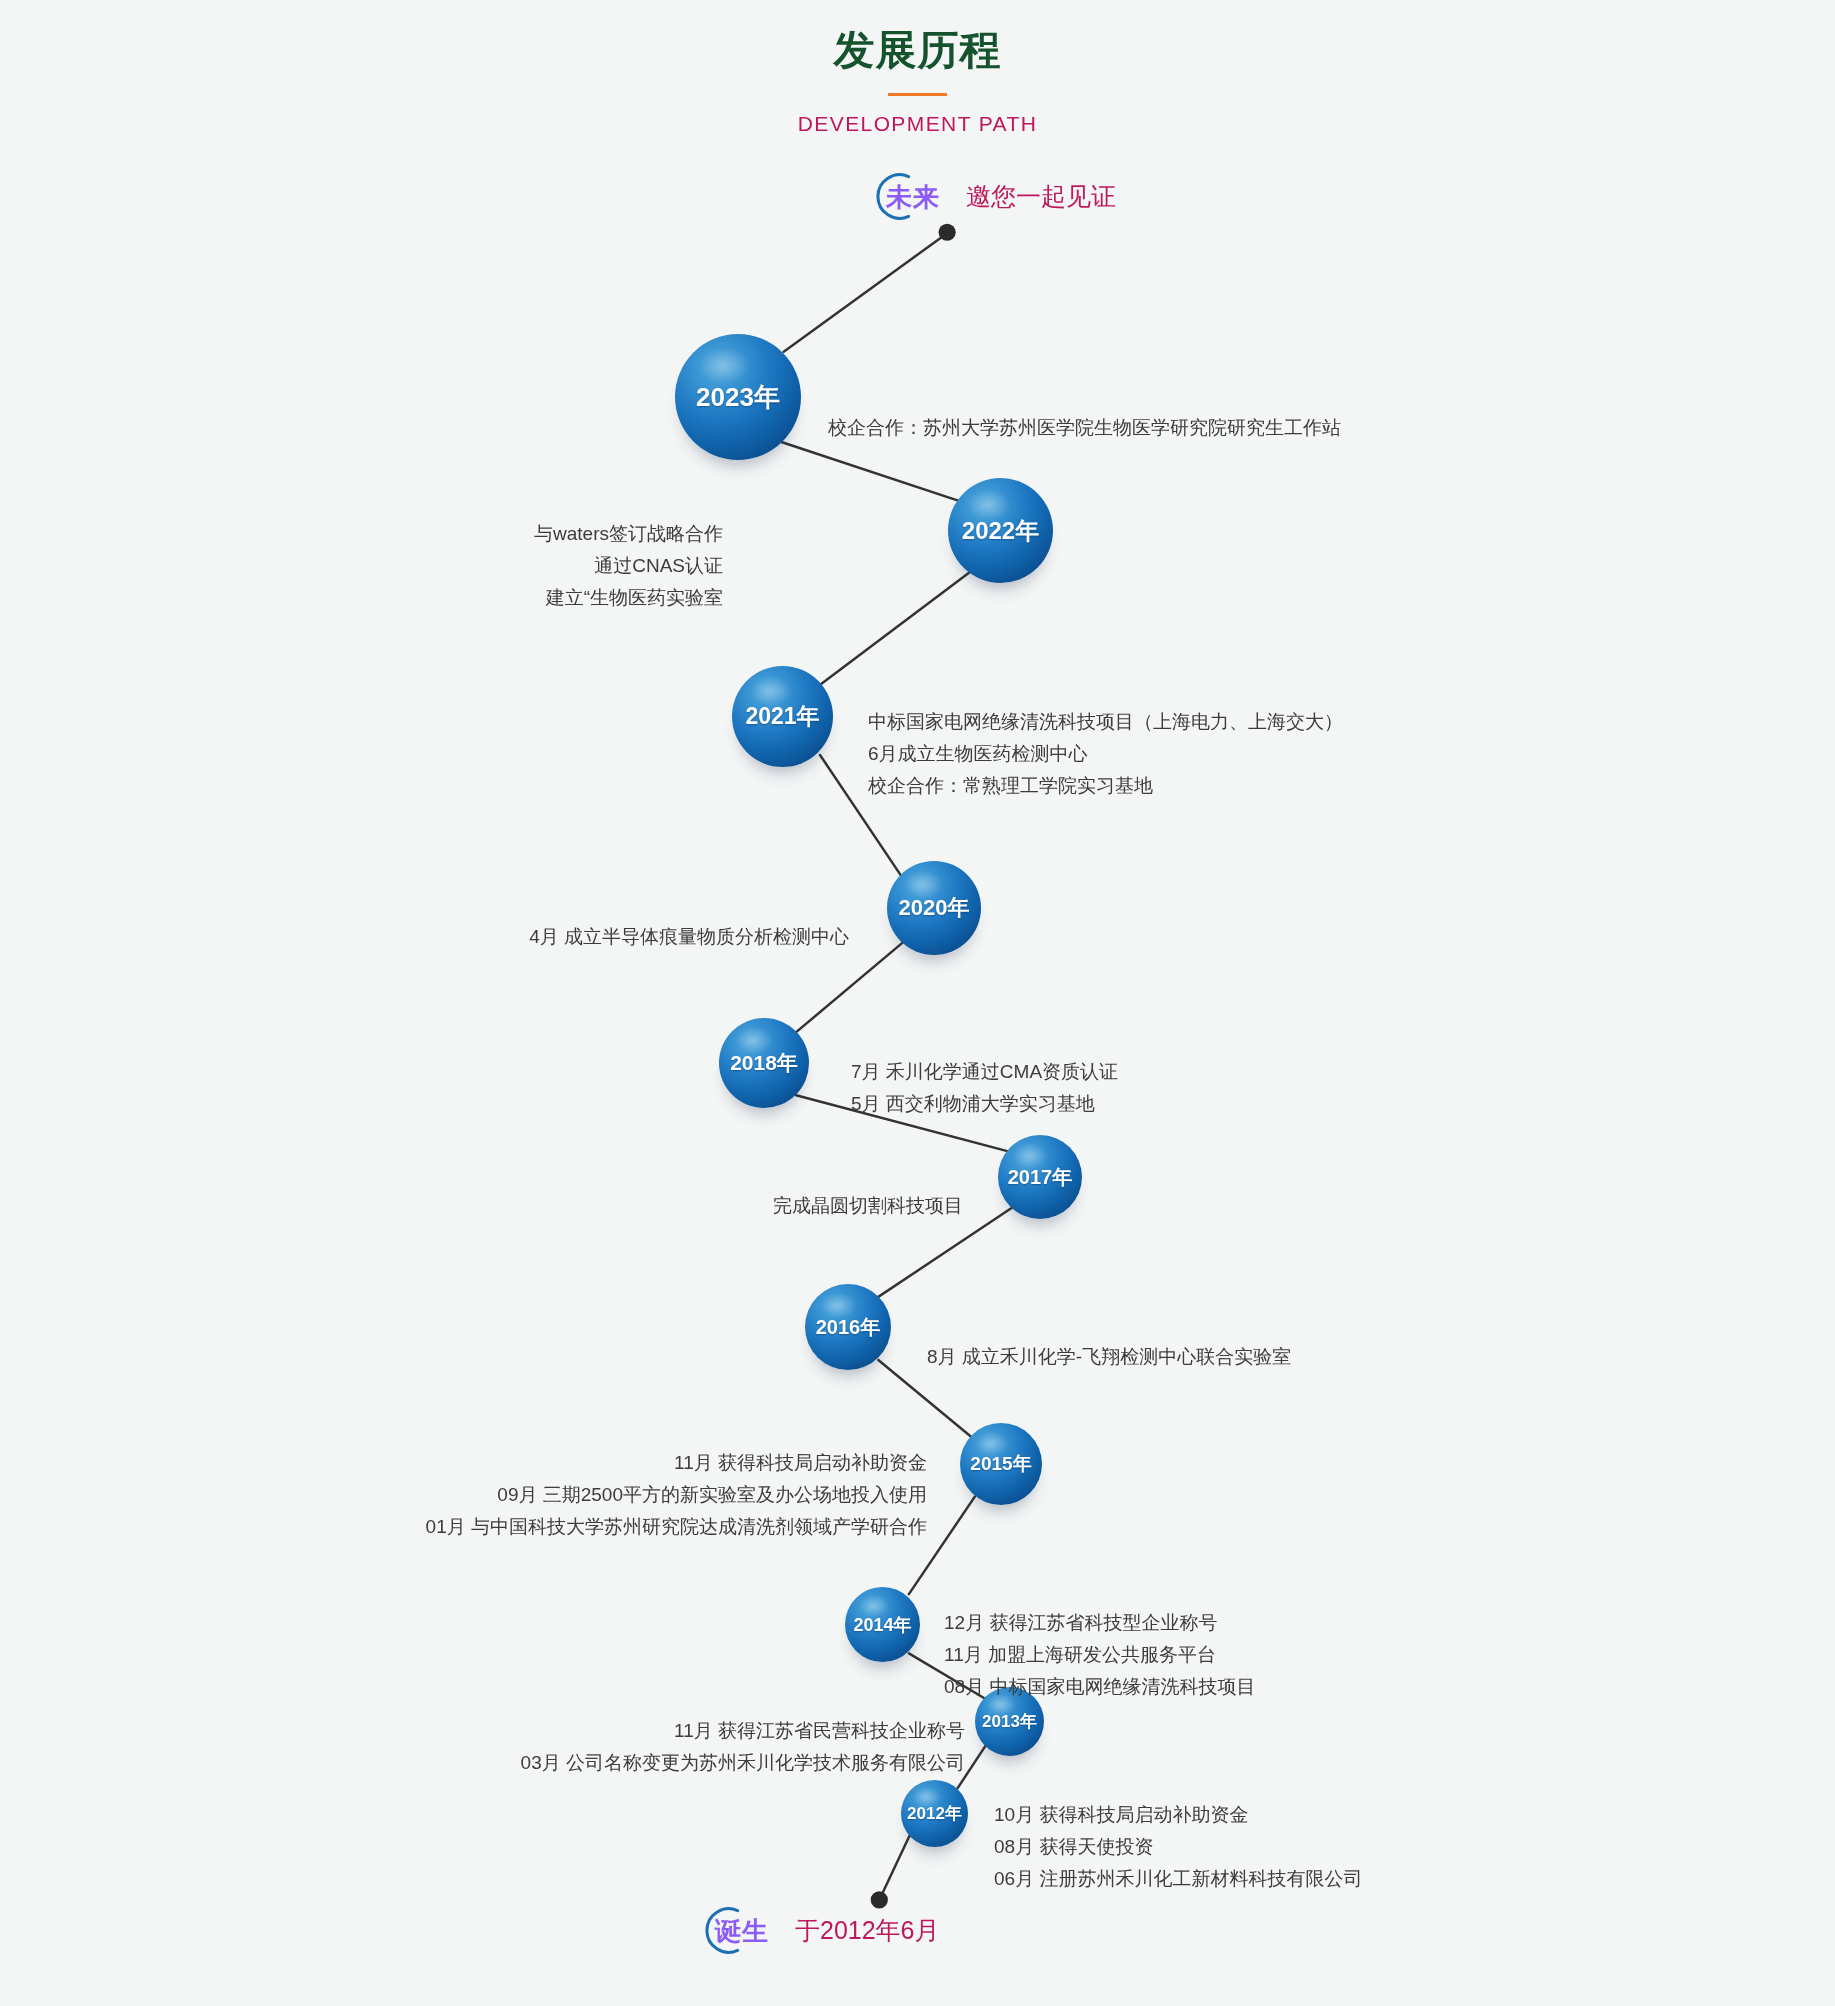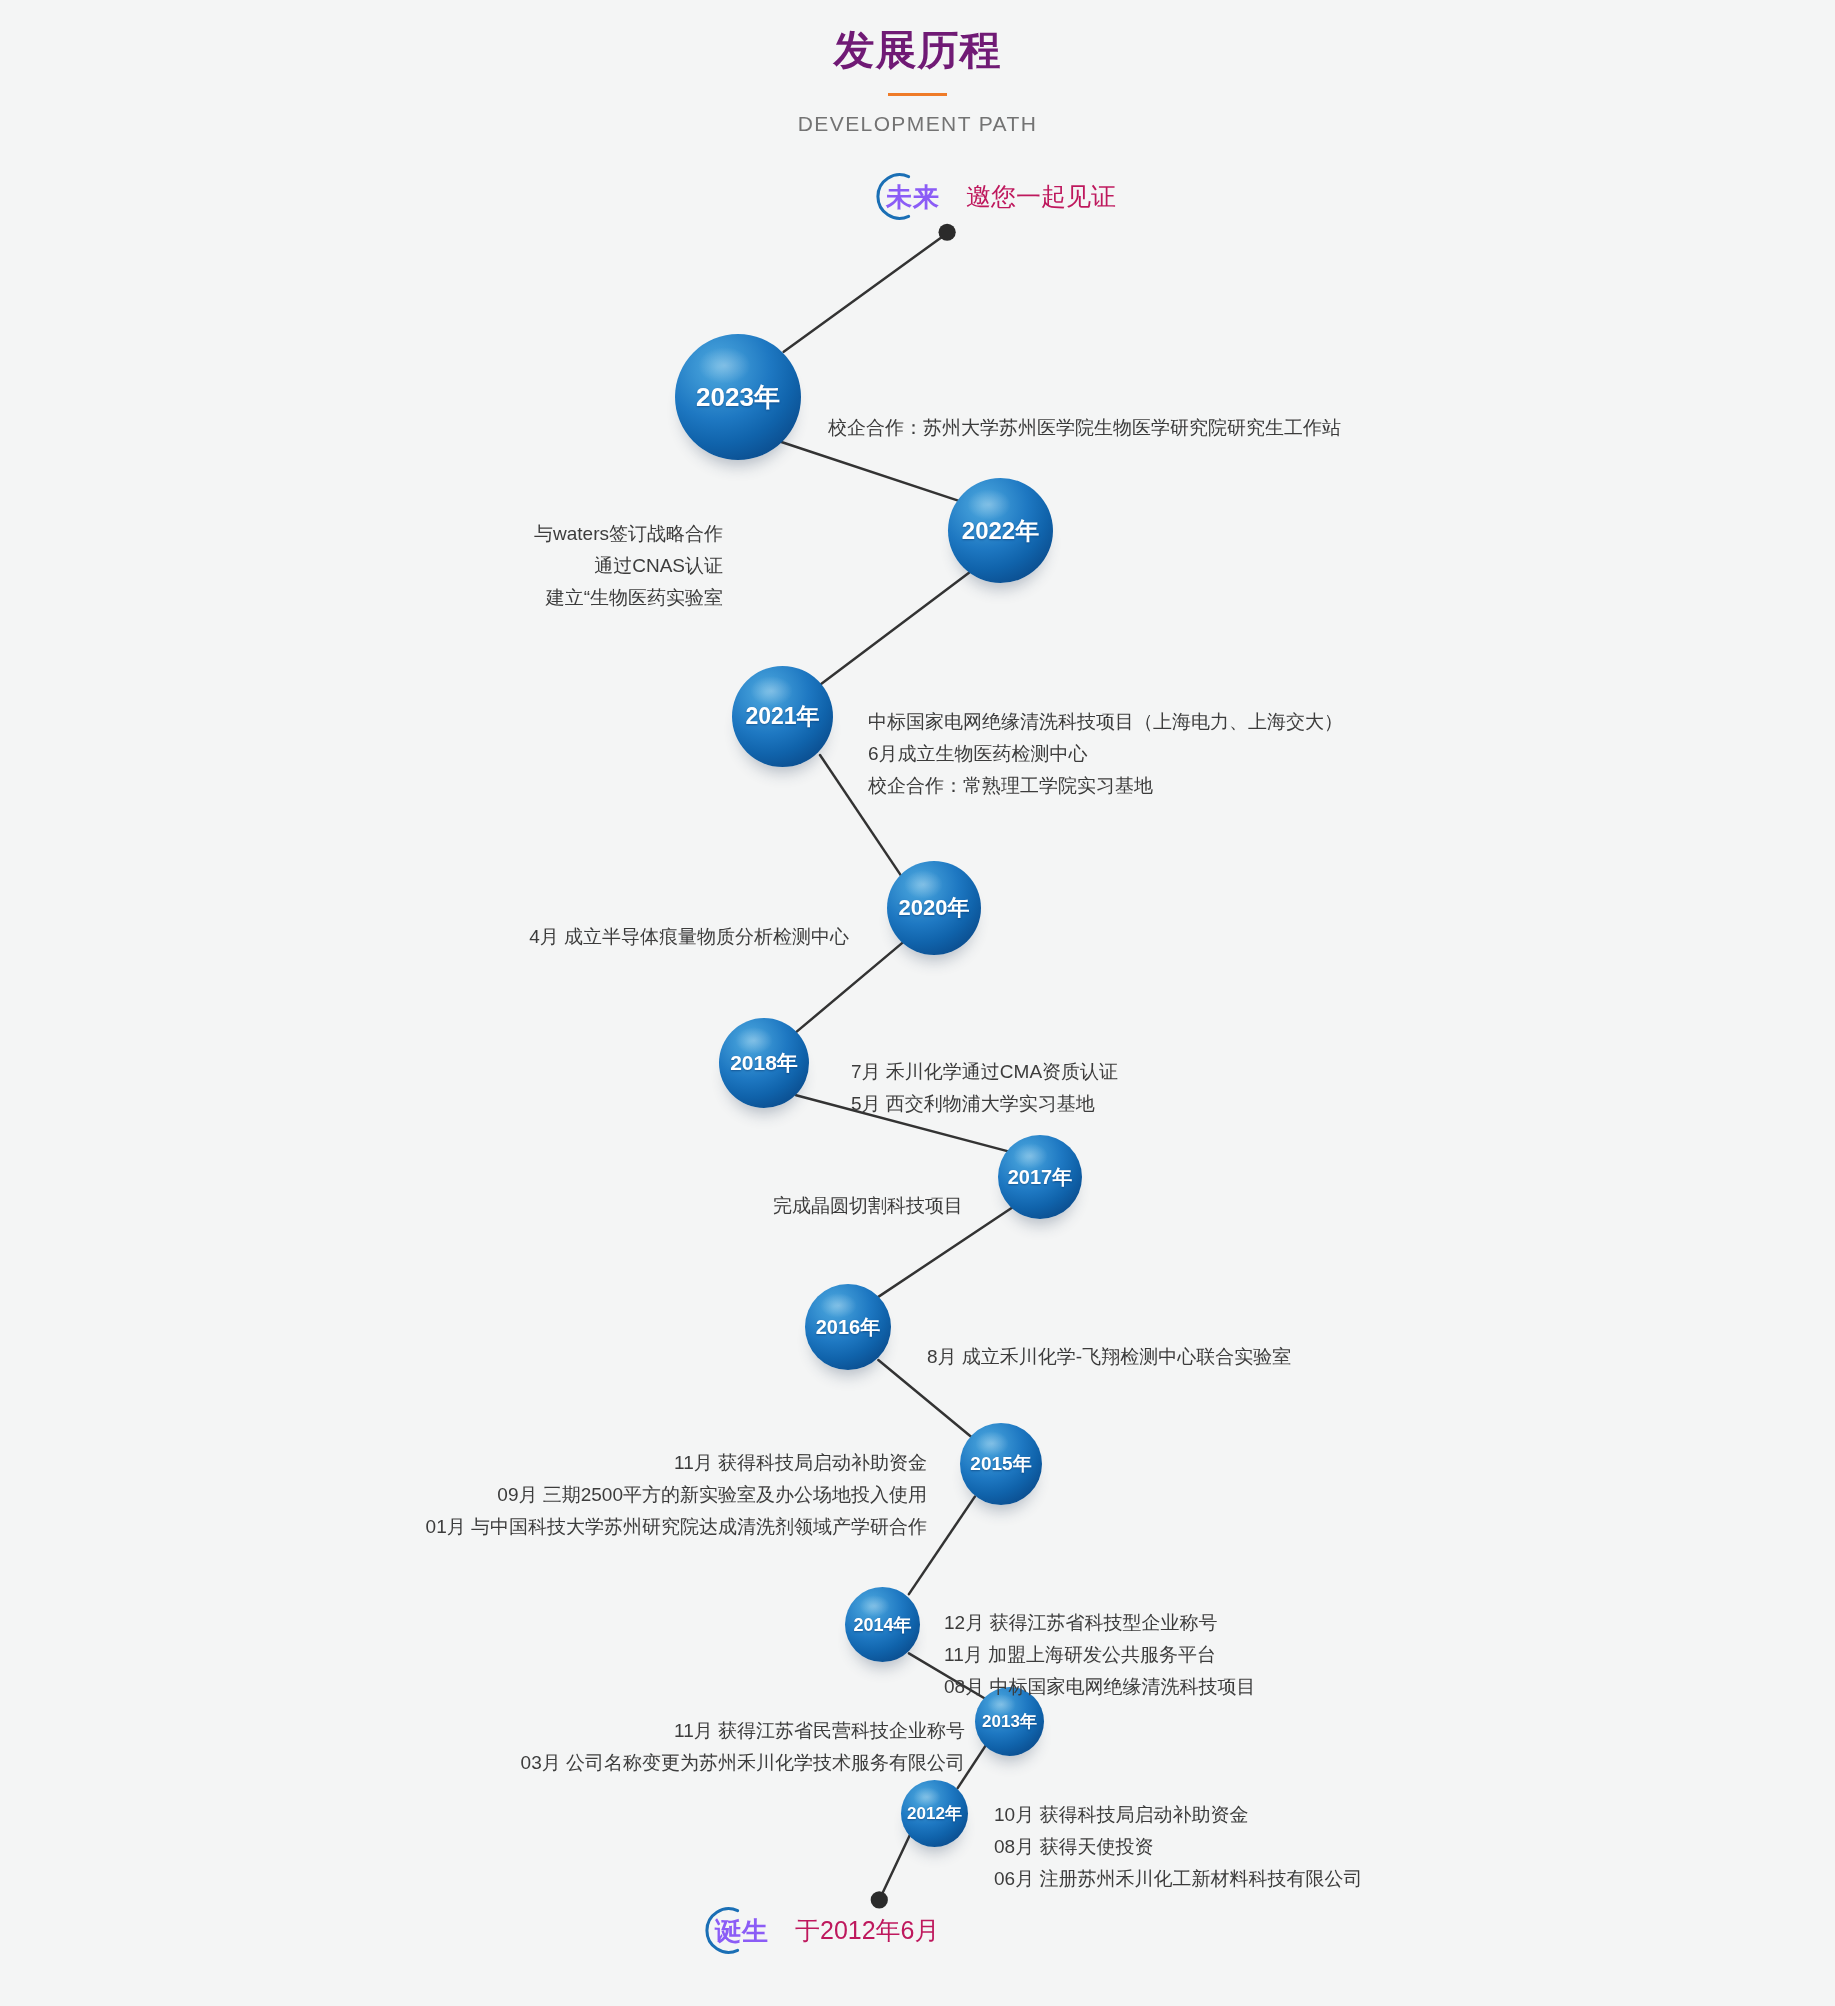--- a/index.html
+++ b/index.html
@@ -21,34 +21,34 @@
     position: absolute;
     left: 0;
     top: 25px;
     width: 1835px;
     text-align: center;
   }
   #page-title {
     font-size: 41px;
     font-weight: bold;
     letter-spacing: 1px;
-    color: #701a75;
+    color: #14532d;
     line-height: 1.25;
   }
   #title-divider {
     width: 59px;
     height: 2.9px;
     background: #ef7b28;
     margin: 17px auto 0 auto;
   }
   #page-subtitle {
     margin-top: 16.3px;
     font-size: 21px;
     letter-spacing: 1.4px;
-    color: #737373;
+    color: #be185d;
     font-weight: 400;
   }
 
   
   #connectors {
     position: absolute;
     left: 0;
     top: 0;
     width: 1835px;
     height: 2006px;

